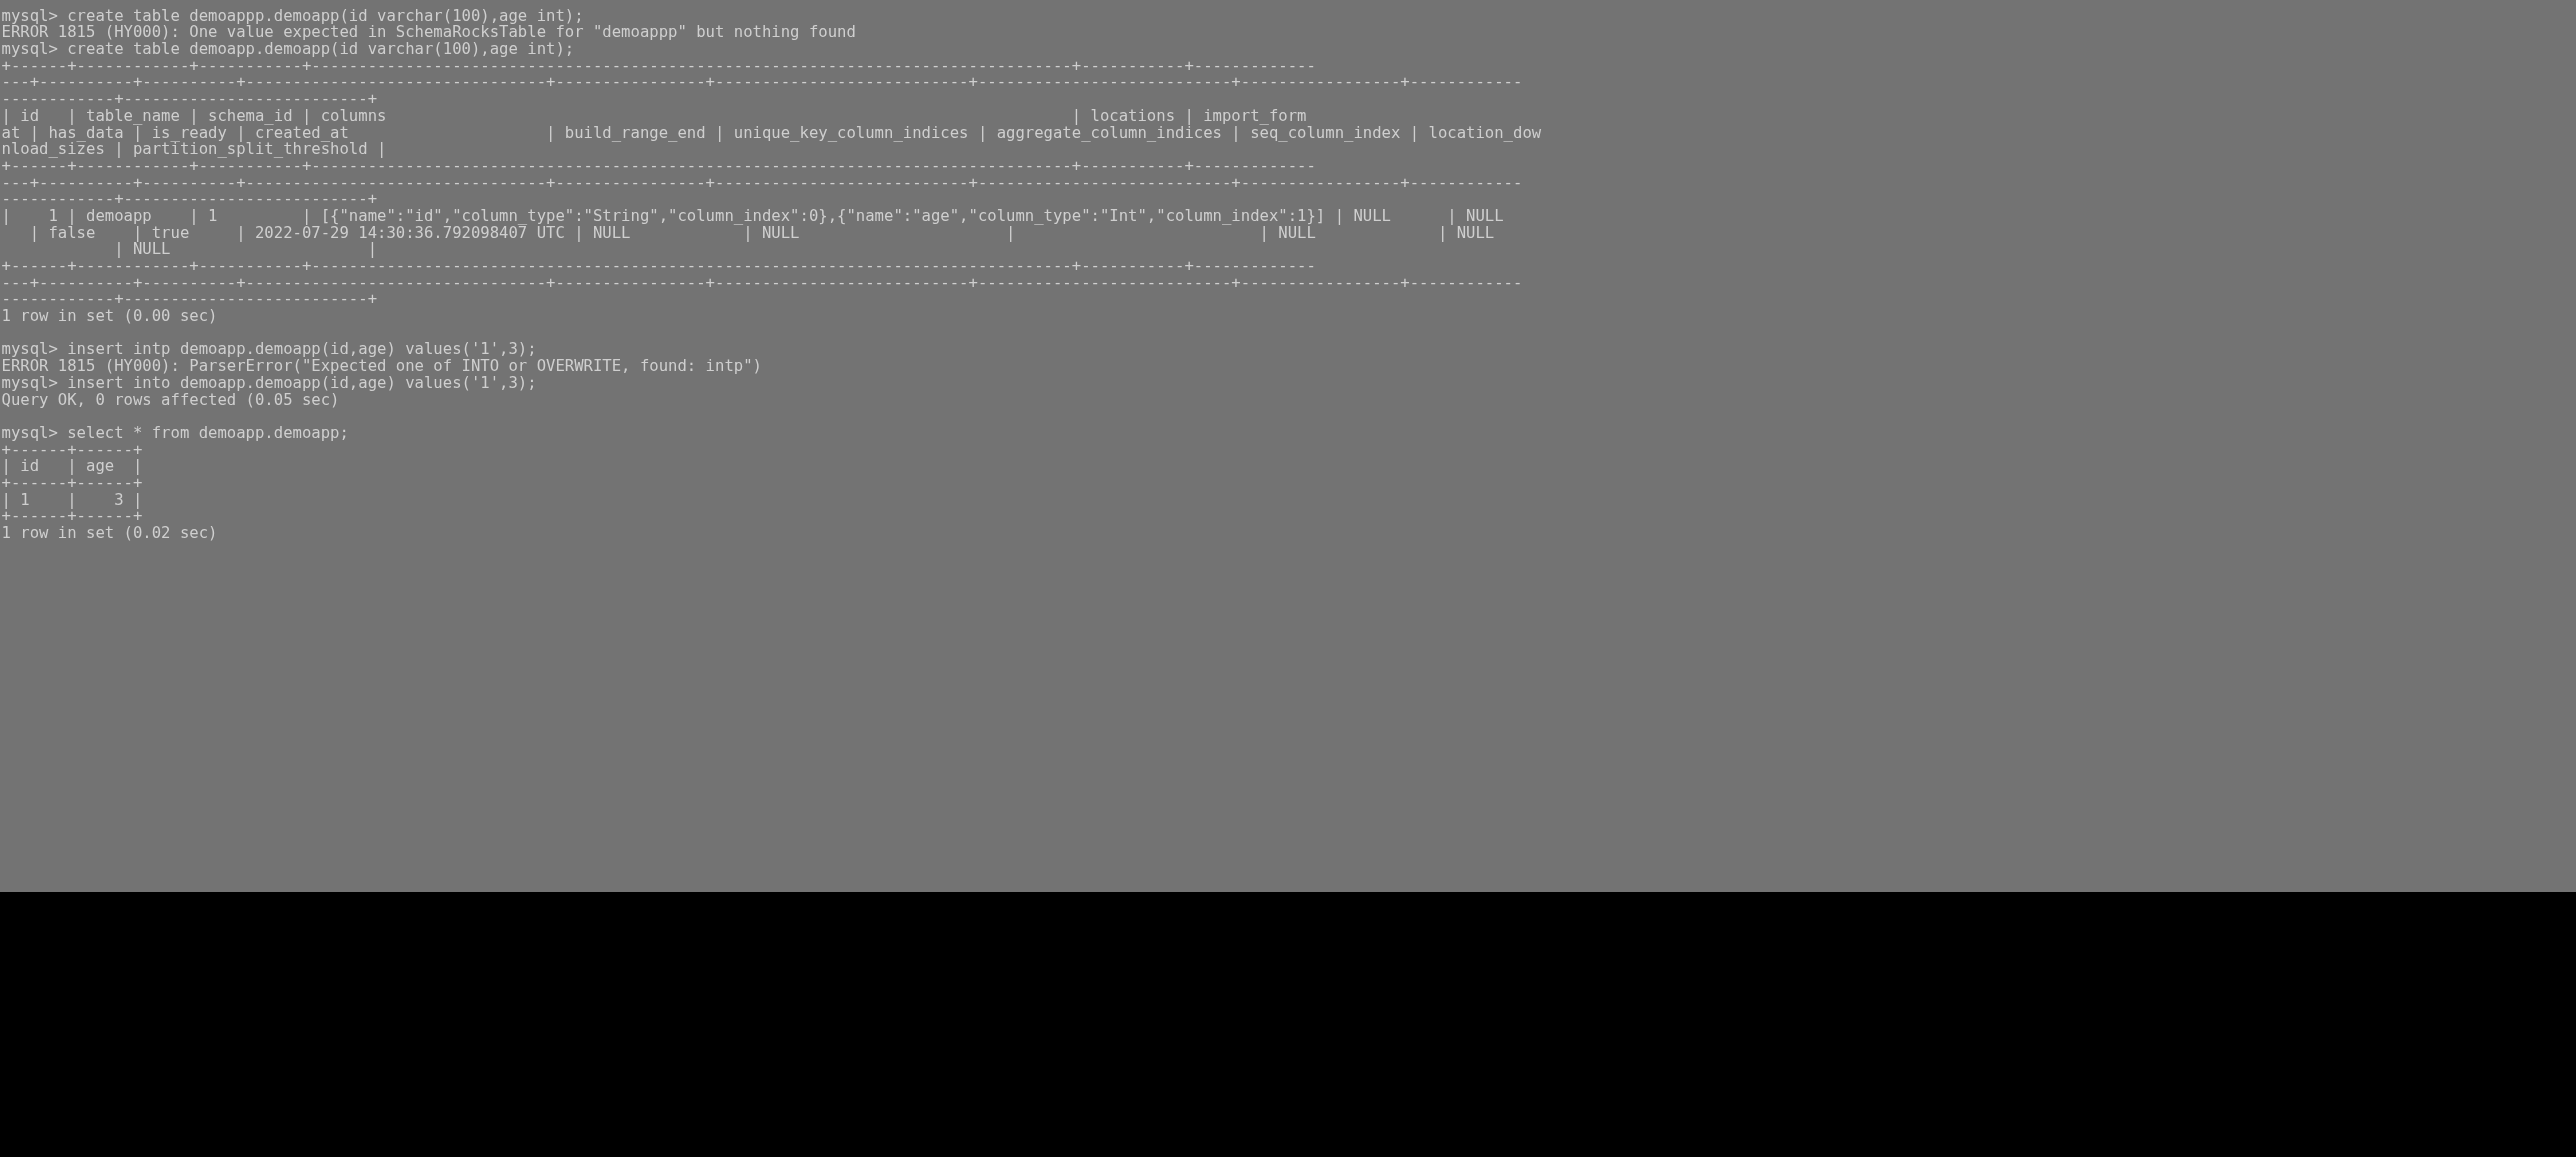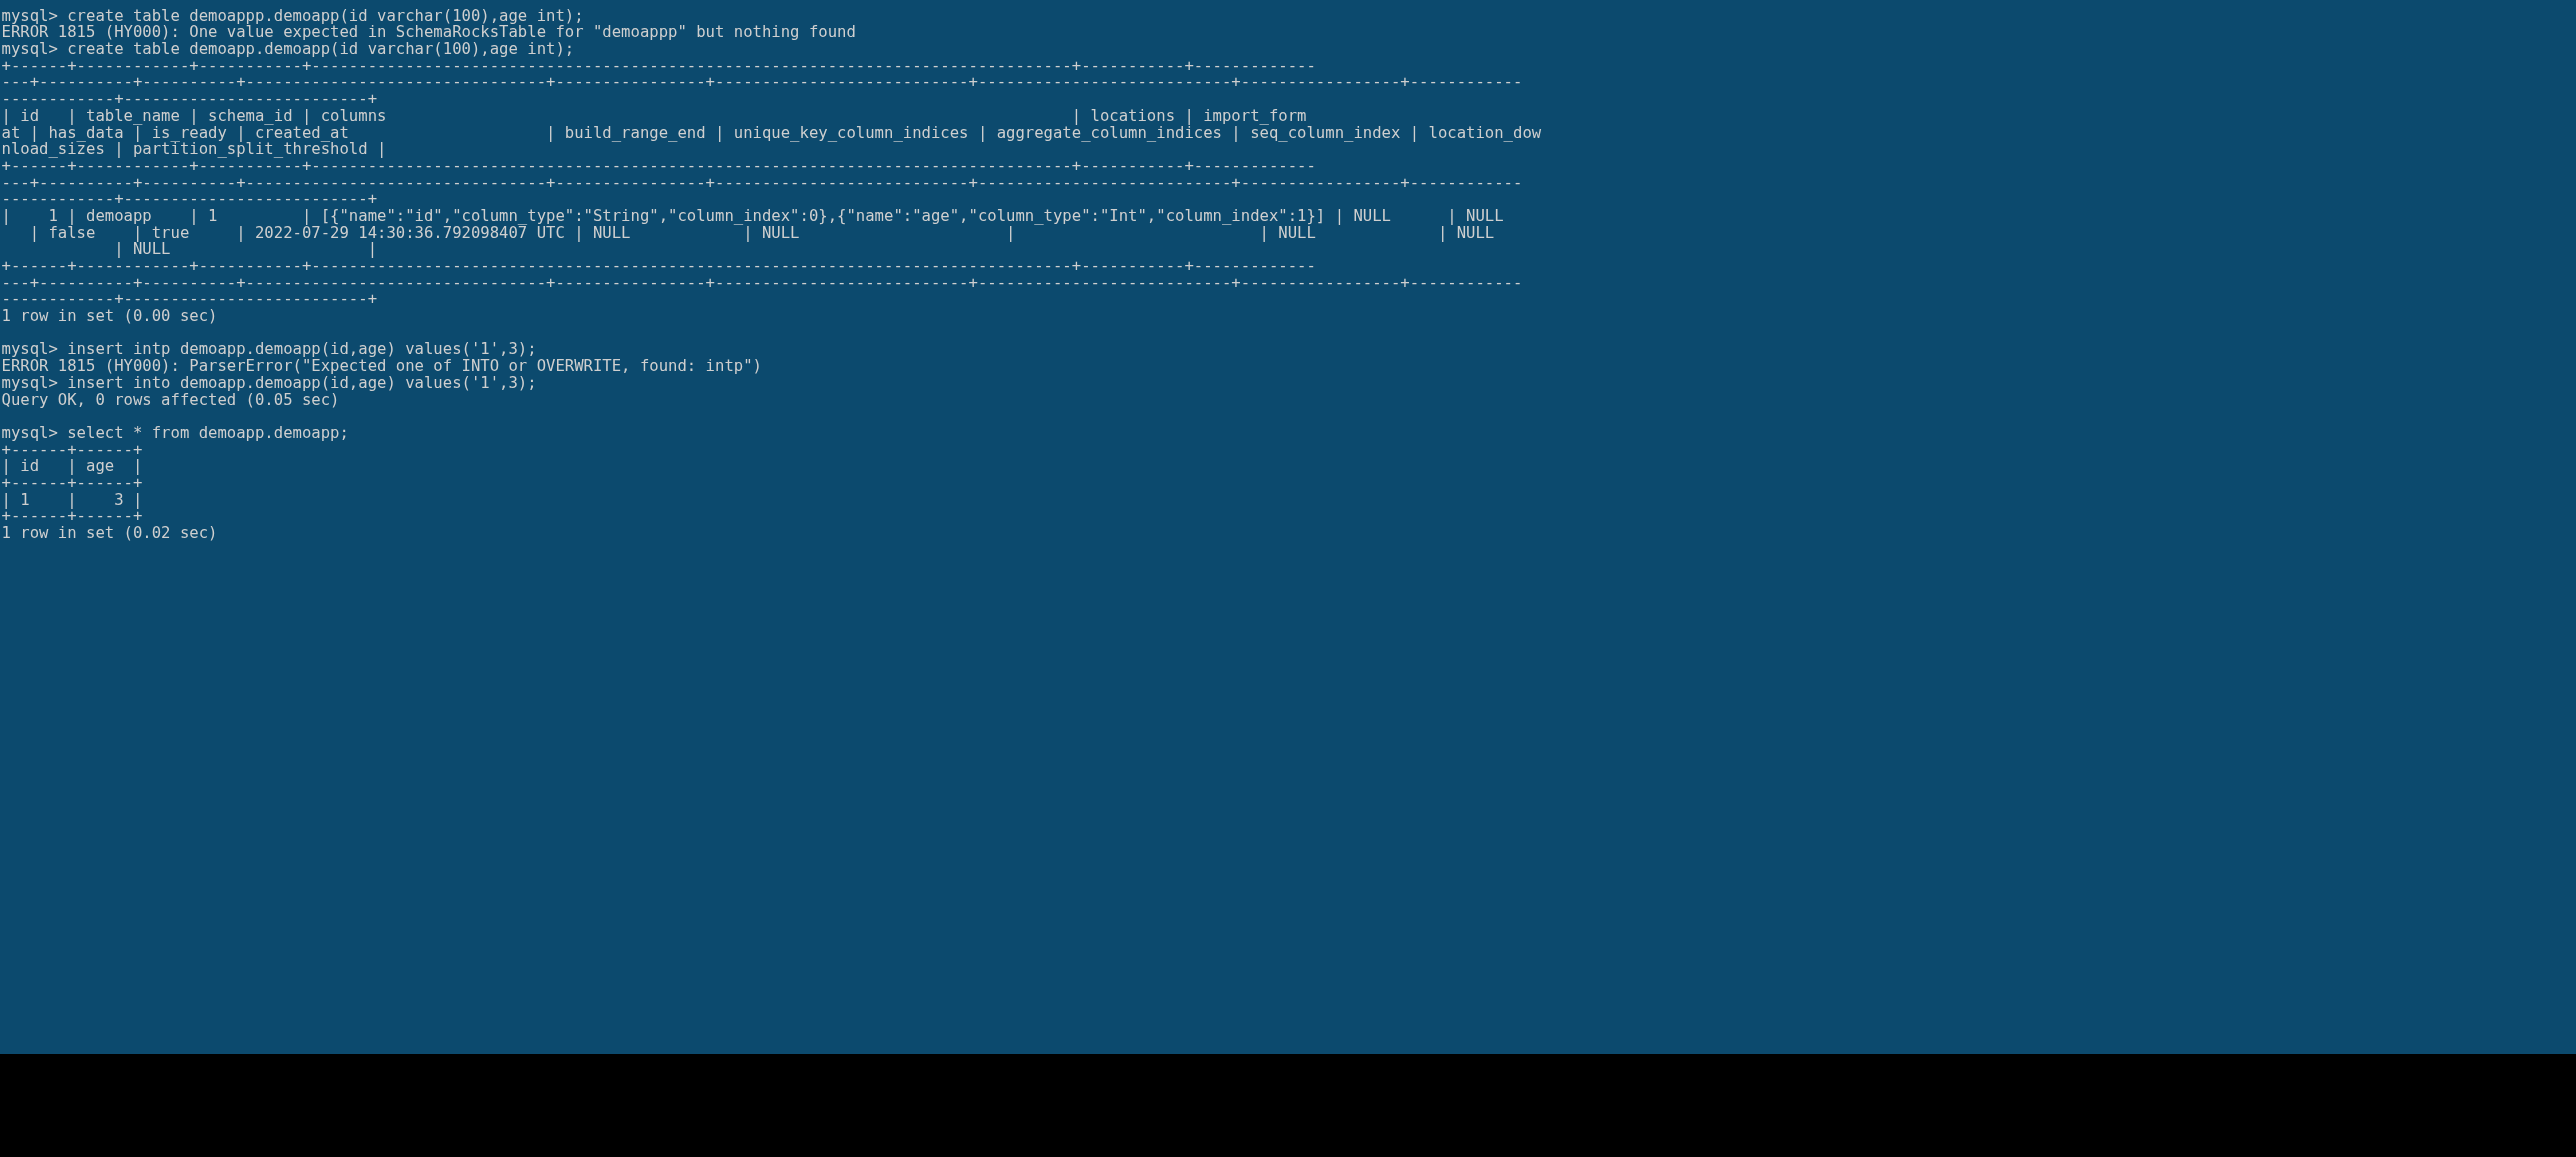--- a/index.html
+++ b/index.html
@@ -10,22 +10,22 @@
   body {
     width: 2576px;
     height: 1158px;
     overflow: hidden;
   }
   #terminal {
     position: absolute;
     left: 0;
     top: 0;
     width: 2576px;
-    height: 1054px;
-    background: #0c4a6e;
+    height: 892px;
+    background: #737373;
     color: #cfcfcf;
     font-family: "DejaVu Sans Mono", "Liberation Mono", monospace;
     font-size: 15.6px;
     line-height: 16.7px;
     letter-spacing: 0px;
     padding: 7.7px 0 0 1.5px;
     box-sizing: border-box;
     white-space: pre;
     -webkit-font-smoothing: antialiased;
   }

